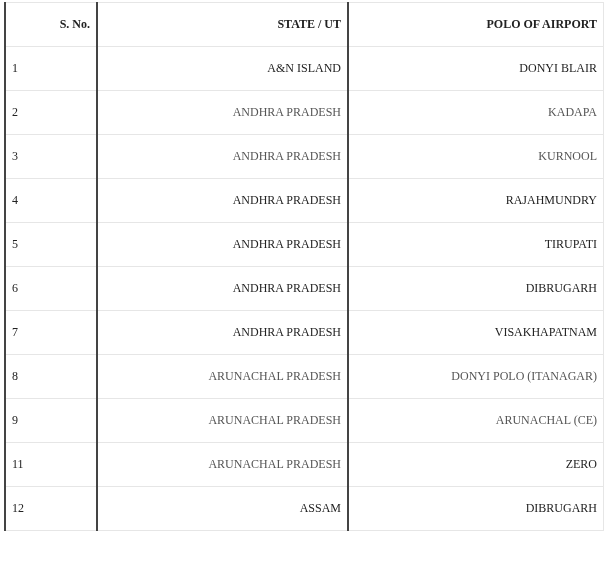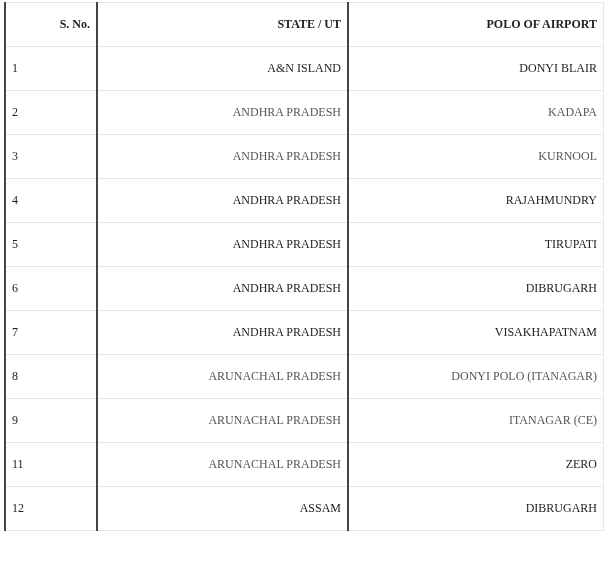--- a/index.html
+++ b/index.html
@@ -62,21 +62,21 @@
         <td class="c3">VISAKHAPATNAM</td>
       </tr>
     <tr>
         <td class="c1">8</td>
         <td class="c2 light">ARUNACHAL PRADESH</td>
         <td class="c3 light">DONYI POLO (ITANAGAR)</td>
       </tr>
     <tr>
         <td class="c1">9</td>
         <td class="c2 light">ARUNACHAL PRADESH</td>
-        <td class="c3 light">ITANAGAR (CE)</td>
+        <td class="c3 light">ARUNACHAL (CE)</td>
       </tr>
     <tr>
         <td class="c1">11</td>
         <td class="c2 light">ARUNACHAL PRADESH</td>
         <td class="c3">ZERO</td>
       </tr>
     <tr>
         <td class="c1">12</td>
         <td class="c2">ASSAM</td>
         <td class="c3">DIBRUGARH</td>

